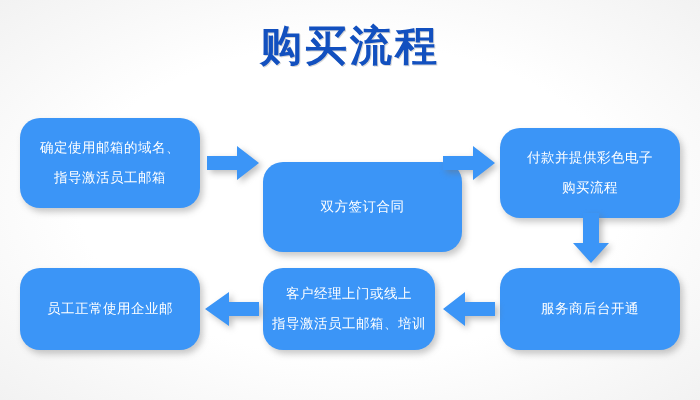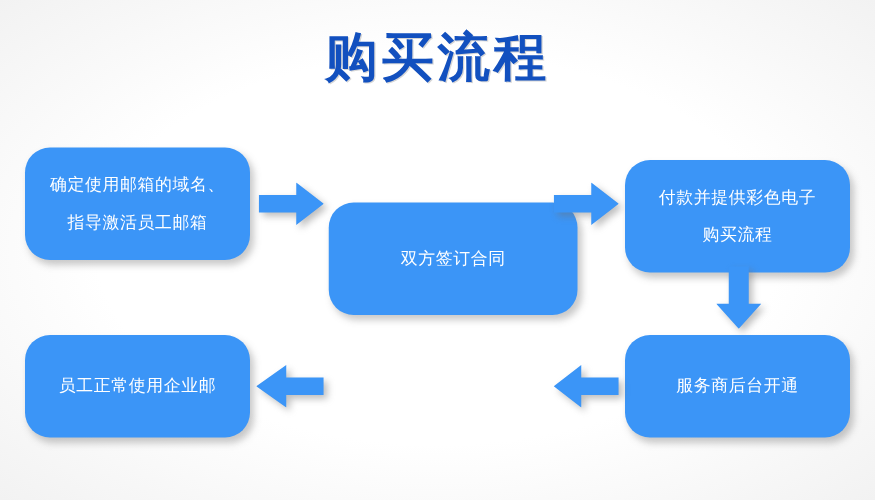--- a/index.html
+++ b/index.html
@@ -122,20 +122,24 @@
   <div class="node n4">
     <span class="ln">服务商后台开通</span>
   </div>
 
   <div class="arrow a4">
     <svg viewBox="0 0 52 34" width="52" height="34" aria-hidden="true">
       <polygon points="52,10 22,10 22,0 0,17 22,34 22,24 52,24" fill="#3b95f7"></polygon>
     </svg>
   </div>
 
+  <div class="node n5">
+    <span class="ln">客户经理上门或线上</span>
+    <span class="ln">指导激活员工邮箱、培训</span>
+  </div>
 
   <div class="arrow a5">
     <svg viewBox="0 0 54 34" width="54" height="34" aria-hidden="true">
       <polygon points="54,10 24,10 24,0 0,17 24,34 24,24 54,24" fill="#3b95f7"></polygon>
     </svg>
   </div>
 
   <div class="node n6">
     <span class="ln">员工正常使用企业邮</span>
   </div>

